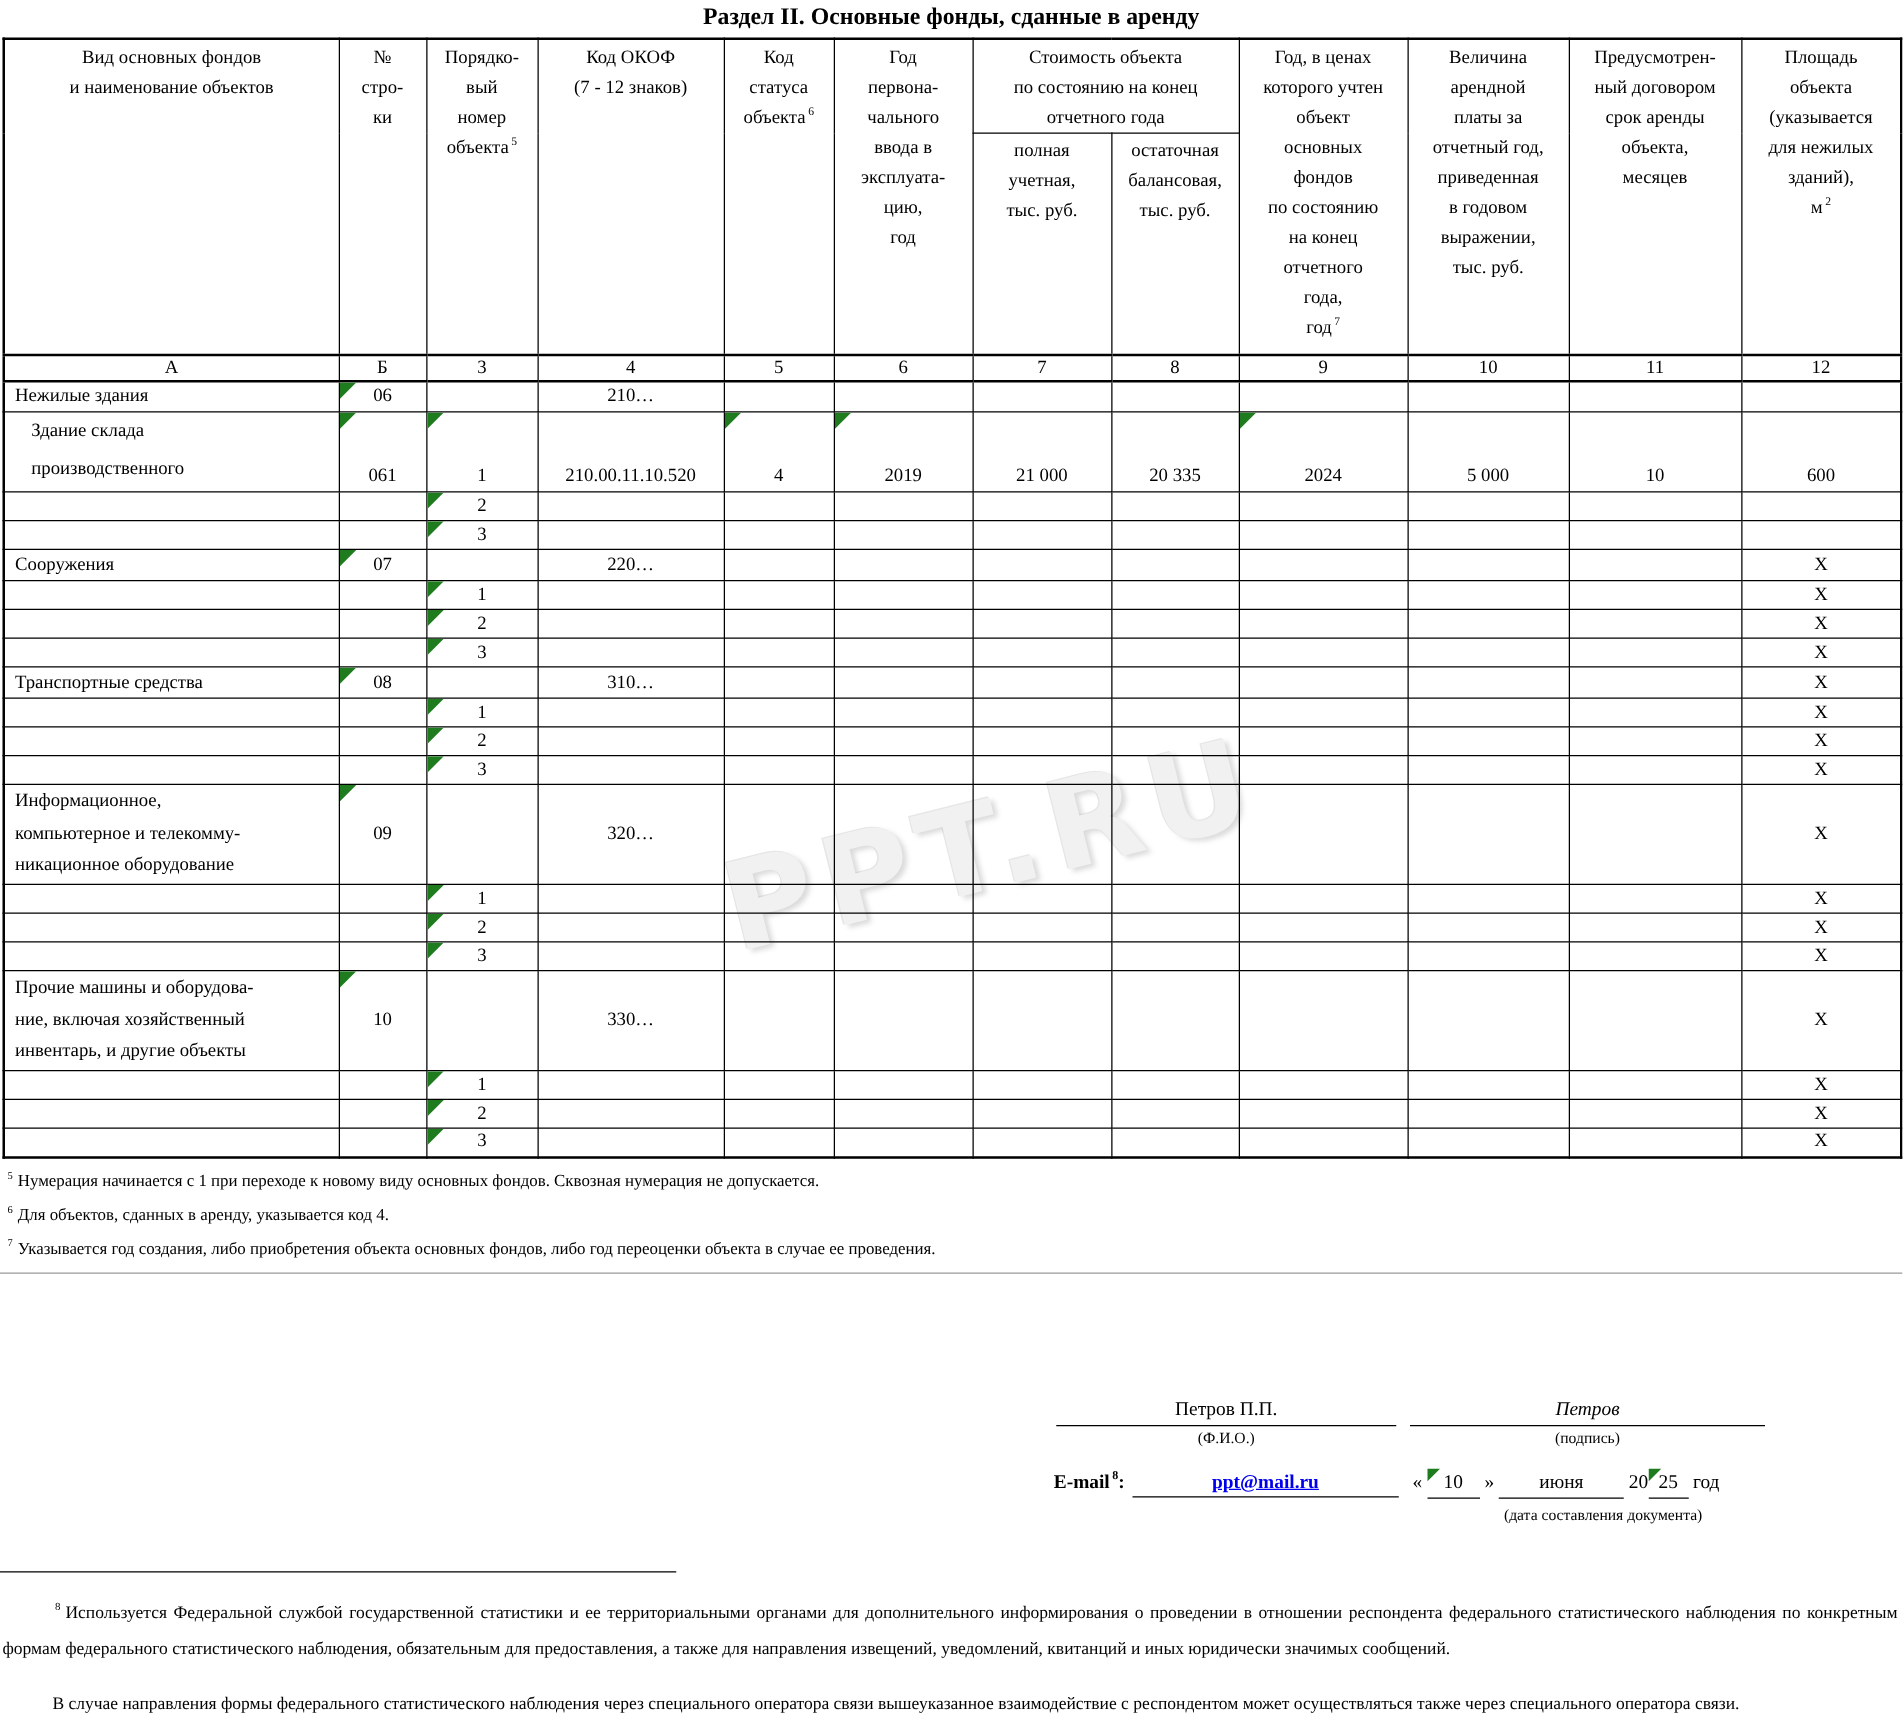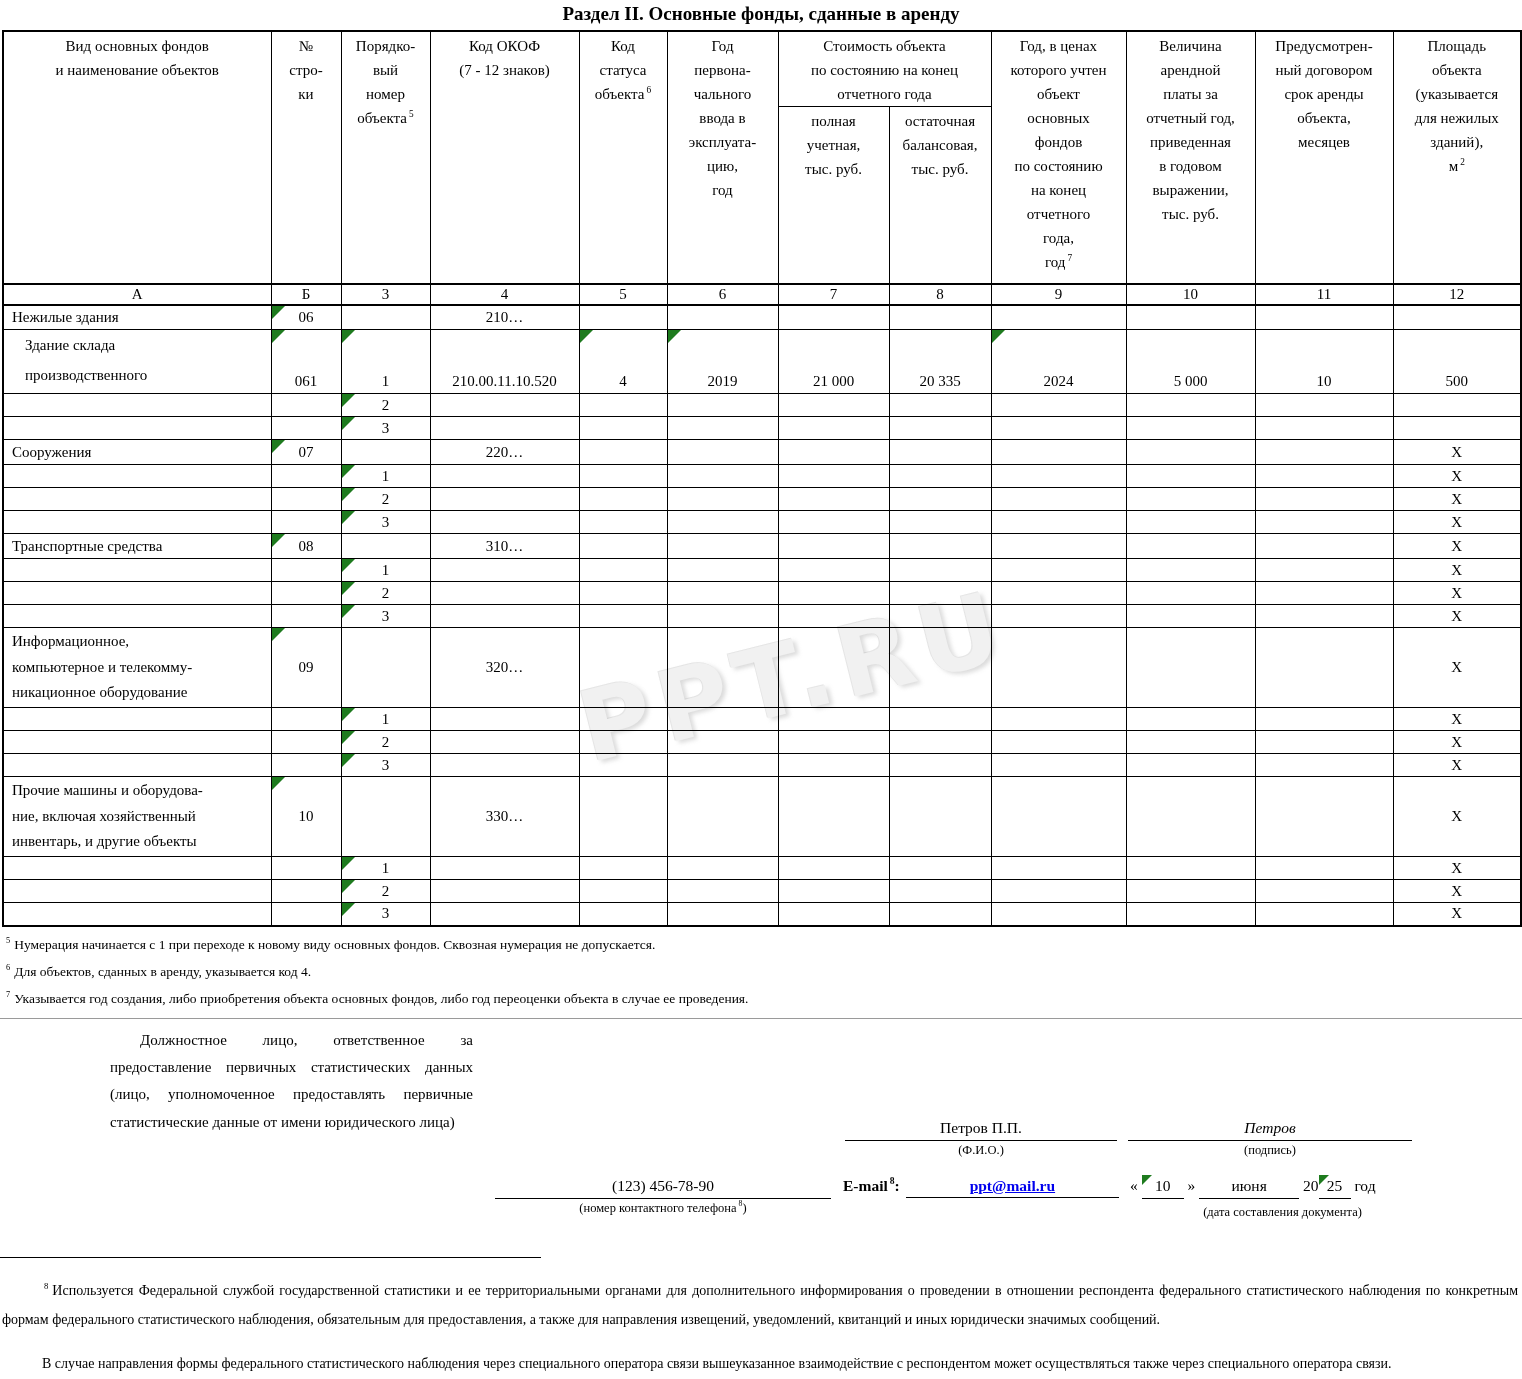--- a/index.html
+++ b/index.html
@@ -214,21 +214,21 @@
           <td><span class="tri"></span><span>061</span></td>
           <td><span class="tri"></span><span>1</span></td>
           <td><span>210.00.11.10.520</span></td>
           <td><span class="tri"></span><span>4</span></td>
           <td><span class="tri"></span><span>2019</span></td>
           <td><span>21 000</span></td>
           <td><span>20 335</span></td>
           <td><span class="tri"></span><span>2024</span></td>
           <td><span>5 000</span></td>
           <td><span>10</span></td>
-          <td><span>500</span></td>
+          <td><span>600</span></td>
         </tr>
         <tr>
           <td class="cname"><span></span></td>
           <td><span></span></td>
           <td><span class="tri"></span><span>2</span></td>
           <td><span></span></td>
           <td><span></span></td>
           <td><span></span></td>
           <td><span></span></td>
           <td><span></span></td>
@@ -484,35 +484,30 @@
 
   <div class="footnotes">
     <div class="fn"><span class="sup">5</span><span>Нумерация начинается с 1 при переходе к новому виду основных фондов. Сквозная нумерация не допускается.</span></div>
     <div class="fn"><span class="sup">6</span><span>Для объектов, сданных в аренду, указывается код 4.</span></div>
     <div class="fn"><span class="sup">7</span><span>Указывается год создания, либо приобретения объекта основных фондов, либо год переоценки объекта в случае ее проведения.</span></div>
   </div>
 
   <hr class="section-separator">
 
   <div class="sig-area">
-    <div class="sig-text">Должностное лицо, ответственное за предоставление первичных статистических данных (лицо, уполномоченное предоставлять первичные статистические данные от имени юридического лица)</div>
 
     <div class="sig-col sign-col">
       <div class="sig-value italic">Петров</div>
       <div class="sig-caption">(подпись)</div>
     </div>
     <div class="sig-col fio-col">
       <div class="sig-value">Петров П.П.</div>
       <div class="sig-caption">(Ф.И.О.)</div>
     </div>
 
-    <div class="sig-col phone-col">
-      <div class="sig-value">(123) 456-78-90</div>
-      <div class="sig-caption"><span>(номер контактного телефона</span><span class="sup">8</span><span>)</span></div>
-    </div>
 
     <div class="email-row">
       <span class="email-label"><span>E-mail</span><span class="sup">8</span><span>:</span></span>
       <span class="email-line"><a class="link">ppt@mail.ru</a></span>
     </div>
 
     <div class="date-row">
       <span>«</span>
       <span class="seg seg-day"><span class="tri"></span><span>10</span></span>
       <span>»</span>

